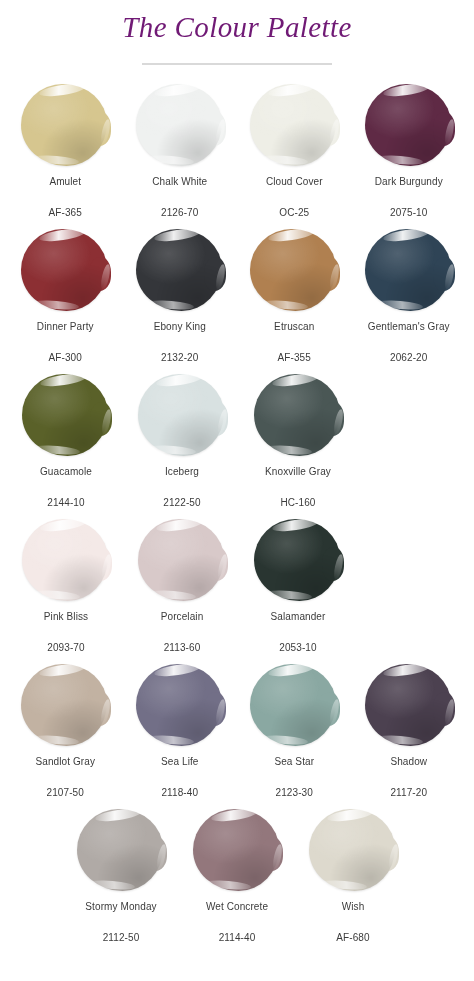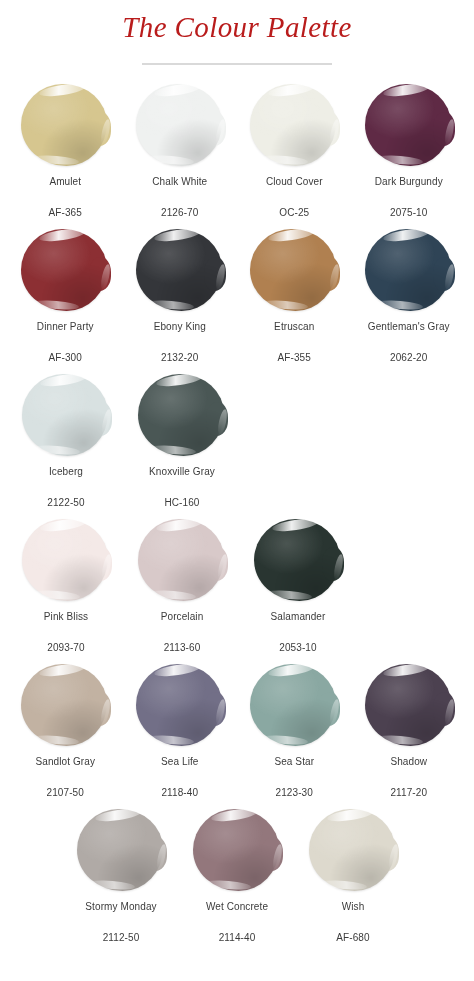--- a/index.html
+++ b/index.html
@@ -27,21 +27,21 @@
   
   .header {
     padding-top: 8px;
     text-align: center;
   }
   .title {
     font-family: "Liberation Serif", "DejaVu Serif", serif;
     font-style: italic;
     font-size: 29px;
     line-height: 38px;
-    color: #b91c1c;
+    color: #701a75;
     letter-spacing: 0.4px;
     margin: 0;
     font-weight: 400;
   }
   .divider {
     width: 190px;
     height: 2px;
     background: #d9d9d9;
     margin: 17px auto 0 auto;
     border: 0;
@@ -262,20 +262,31 @@
             <div class="blob-rim"></div>
             <div class="blob-edge"></div>
           </div>
           <div class="name">Gentleman's Gray</div>
           <div class="code">2062-20</div>
         </div>
       </div>
       <div class="row">
         <div class="swatch">
           <div class="blob-wrap">
+            <div class="blob" style="background: rgb(90, 97, 41);"></div>
+            <div class="blob-shade"></div>
+            <div class="blob-gloss"></div>
+            <div class="blob-rim"></div>
+            <div class="blob-edge"></div>
+          </div>
+          <div class="name">Guacamole</div>
+          <div class="code">2144-10</div>
+        </div>
+        <div class="swatch">
+          <div class="blob-wrap">
             <div class="blob" style="background: rgb(216, 225, 225);"></div>
             <div class="blob-shade"></div>
             <div class="blob-gloss"></div>
             <div class="blob-rim"></div>
             <div class="blob-edge"></div>
           </div>
           <div class="name">Iceberg</div>
           <div class="code">2122-50</div>
         </div>
         <div class="swatch">

